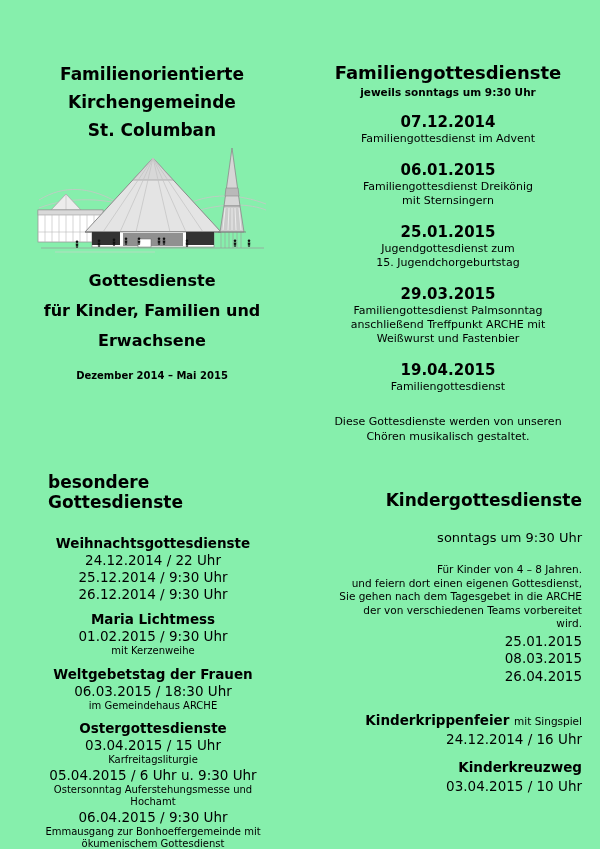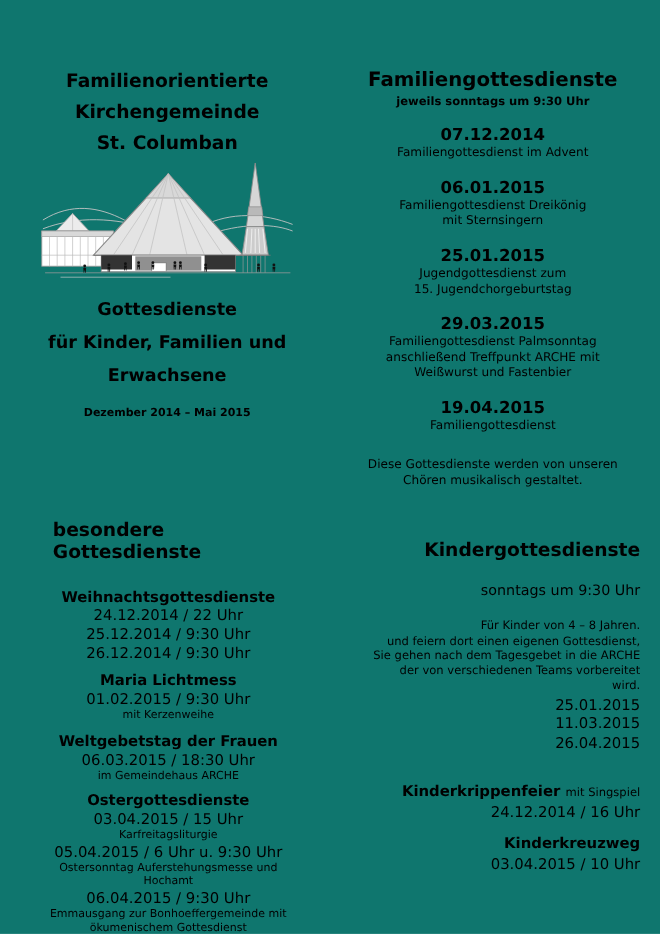--- a/index.html
+++ b/index.html
@@ -1,20 +1,20 @@
 <!DOCTYPE html>
 <html><head>
 <meta charset="utf-8">
 <style>
   html, body { margin: 0; padding: 0; background: #ffffff; }
   .page {
     position: relative;
     width: 600px;
     height: 849px;
-    background: #0f766e;
+    background: #86efac;
     color: #000000;
     font-family: "DejaVu Sans", sans-serif;
     overflow: hidden;
   }
   section { position: absolute; }
 
   
   .cover { left: 22px; top: 60px; width: 260px; text-align: center; }
   .cover-title div { font-size: 17px; font-weight: bold; line-height: 28px; }
   .church-art { display: block; margin: 4px auto 0 auto; }
@@ -240,21 +240,21 @@
     <div class="intro">
       <div>Für Kinder von 4 – 8 Jahren.</div>
       <div>und feiern dort einen eigenen Gottesdienst,</div>
       <div>Sie gehen nach dem Tagesgebet in die ARCHE</div>
       <div>der von verschiedenen Teams vorbereitet</div>
       <div>wird.</div>
     </div>
 
     <div class="kdates">
       <div>25.01.2015</div>
-      <div>11.03.2015</div>
+      <div>08.03.2015</div>
       <div>26.04.2015</div>
     </div>
 
     <div class="event event-1">
       <div class="ev-title">
         <span>Kinderkrippenfeier</span>
         <span class="ev-suffix">mit Singspiel</span>
       </div>
       <div class="ev-line">24.12.2014 / 16 Uhr</div>
     </div>

